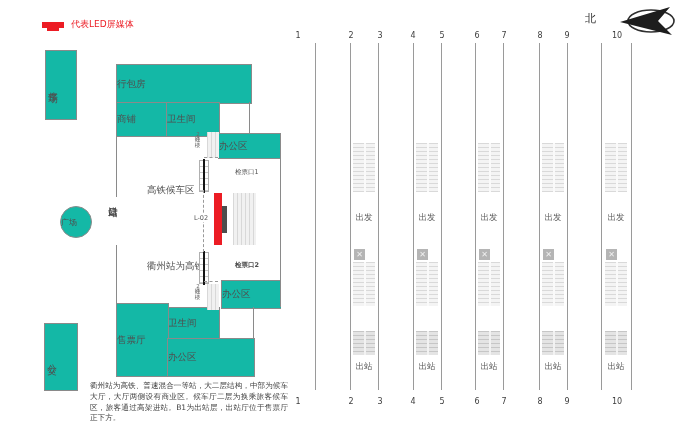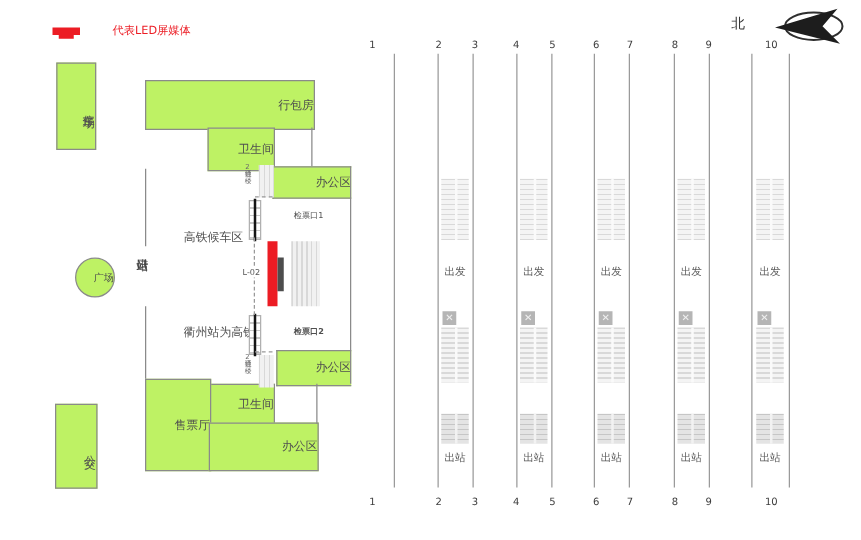--- a/index.html
+++ b/index.html
@@ -1,22 +1,22 @@
 <!DOCTYPE html>
 <html><head>
 <meta charset="utf-8">
 <style>
   html,body{margin:0;padding:0;background:#fff;}
   body{width:689px;height:432px;overflow:hidden;
        font-family:"DejaVu Sans","Liberation Sans",sans-serif;}
   .canvas{position:relative;width:689px;height:432px;background:#fff;}
   .abs{position:absolute;}
   .wall{position:absolute;background:#8a8a8a;}
-  .room{position:absolute;border:1px solid #8a8a8a;background:#bef264;
-        display:flex;align-items:center;justify-content:flex-end;
+  .room{position:absolute;border:1px solid #8a8a8a;background:#14b8a6;
+        display:flex;align-items:center;justify-content:flex-start;
         color:#4f4f4f;font-size:9.5px;white-space:nowrap;}
   .room.no-right{border-right:none;}
   .lbl{position:absolute;color:#4f4f4f;font-size:9.5px;white-space:nowrap;}
   .vtext{writing-mode:vertical-rl;text-orientation:upright;letter-spacing:1px;}
   .small{font-size:6.5px;letter-spacing:0;padding-left:24px;}
   .tiny{font-size:5.5px;letter-spacing:0;color:#6a6a6a;}
   .track-line{position:absolute;top:43px;width:1px;height:347px;background:#9a9a9a;}
   .tnum{position:absolute;width:20px;text-align:center;font-size:8px;color:#3d3d3d;}
   .h-hatch{position:absolute;background:repeating-linear-gradient(to bottom,#d9d9d9 0 1px,#f4f4f4 1px 4px);}
   .h-hatch::after{content:"";position:absolute;left:50%;top:0;bottom:0;width:2px;background:#fafafa;}
@@ -25,21 +25,21 @@
   .v-hatch{position:absolute;background:repeating-linear-gradient(to right,#d8d8d8 0 1px,#f1f1f1 1px 4px);}
   .gate{position:absolute;width:8px;height:30px;border:1px solid #b0b0b0;
         background:repeating-linear-gradient(to bottom,#ffffff 0 5px,#c9c9c9 5px 6px);}
   .gate::after{content:"";position:absolute;left:3px;top:-2px;bottom:-2px;width:2px;background:#151515;}
   .plat-label{position:absolute;width:34px;text-align:center;font-size:8.5px;color:#5a5a5a;}
   .lift{position:absolute;width:11px;height:11px;background:#b5b5b5;color:#f0f0f0;
         font-size:8px;line-height:11px;text-align:center;}
   .dash-v{position:absolute;width:0;border-left:1px dashed #999;}
   .dash-h{position:absolute;height:0;border-top:1px dashed #999;}
   .red{background:#ec1c24;}
-  .legend-text{position:absolute;left:90px;top:18px;font-size:9px;color:#ec1c24;}
+  .legend-text{position:absolute;left:71px;top:18px;font-size:9px;color:#ec1c24;}
   .north-label{position:absolute;left:585px;top:11px;font-size:11px;color:#2f2f2f;}
   .desc{position:absolute;left:90px;top:381px;width:198px;font-size:7.6px;
         line-height:10.8px;color:#3f3f3f;text-align:justify;}
   .screen-v{position:absolute;left:214px;top:193px;width:8px;height:52px;}
   .pillar{position:absolute;left:222px;top:206px;width:5px;height:27px;background:#4d4d4d;}
   .l01{position:absolute;left:193px;top:214px;background:#fff;padding:0 1px;
        font-size:6.5px;color:#555;}
 </style>
 </head>
 <body>
@@ -65,20 +65,23 @@
     <span>广场</span>
   </div>
   <div class="room" style="left:44px;top:323px;width:32px;height:66px;">
     <span class="vtext">公交</span>
   </div>
 
   <span class="lbl vtext" style="left:106px;top:199px;color:#3f3f3f;">进站口</span>
 
   <div class="room" style="left:116px;top:64px;width:134px;height:38px;">
     <span>行包房</span>
+  </div>
+  <div class="room" style="left:116px;top:102px;width:50px;height:33px;">
+    <span>商铺</span>
   </div>
   <div class="room" style="left:166px;top:102px;width:52px;height:33px;">
     <span>卫生间</span>
   </div>
   <div class="room no-right" style="left:218px;top:133px;width:62px;height:24px;">
     <span>办公区</span>
   </div>
   <div class="room no-right" style="left:221px;top:280px;width:59px;height:27px;">
     <span>办公区</span>
   </div>
@@ -177,13 +180,14 @@
       <div class="d-hatch" style="left: 542px; top: 331px; width: 22px; height: 24px;"></div>
       <div class="plat-label" style="left: 536px; top: 361px; width: 34px;">出站</div>
       <div class="h-hatch" style="left: 605px; top: 143px; width: 22px; height: 49px;"></div>
       <div class="plat-label" style="left: 599px; top: 212px; width: 34px;">出发</div>
       <div class="lift" style="left: 606px; top: 249px; width: 11px; height: 11px;">✕</div>
       <div class="h-hatch" style="left: 605px; top: 262px; width: 22px; height: 44px;"></div>
       <div class="d-hatch" style="left: 605px; top: 331px; width: 22px; height: 24px;"></div>
       <div class="plat-label" style="left: 599px; top: 361px; width: 34px;">出站</div>
     </div>
 
+  <div class="desc">衢州站为高铁、普速混合一等站，大二层结构，中部为候车大厅，大厅两侧设有商业区。候车厅二层为换乘旅客候车区，旅客通过高架进站。B1为出站层，出站厅位于售票厅正下方。</div>
 </div>
 
 </body></html>

